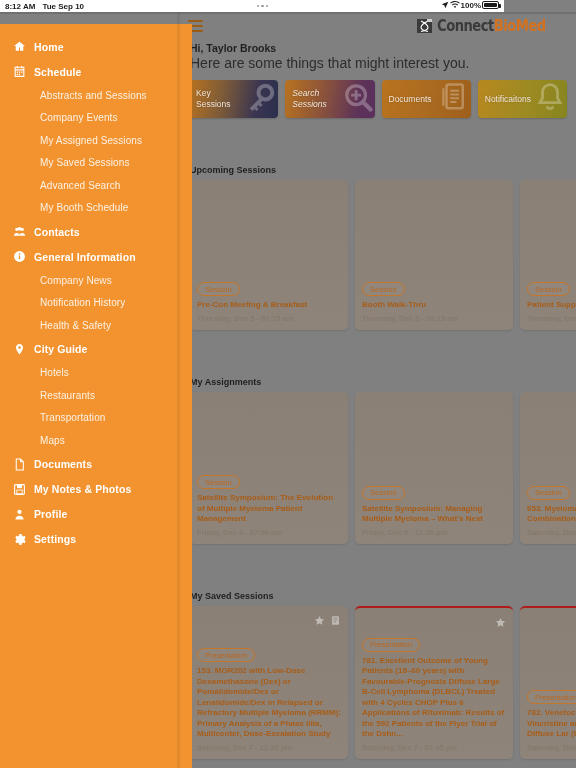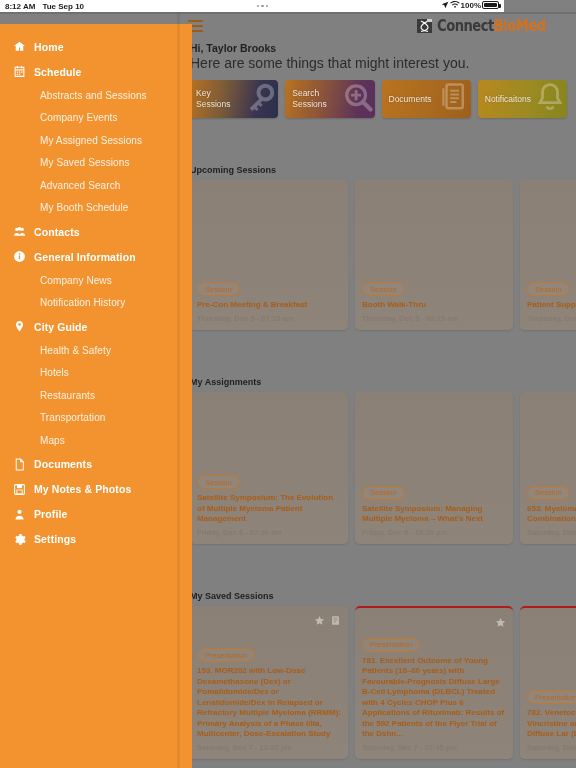--- a/index.html
+++ b/index.html
@@ -107,21 +107,21 @@
   .tile-label {
     position: relative; z-index: 2; font-size: 8.5px; color: #f3e7d8;
     padding-left: 7px; line-height: 1.25; max-width: 64px;
     text-shadow: 0 0 2px rgba(0,0,0,0.25);
   }
   .tile-icon {
     position: absolute; right: 2px; top: 50%; transform: translateY(-50%);
     z-index: 1; opacity: 0.28; color: #fff;
   }
   .tile-1 { background: linear-gradient(100deg, #b9731f 0%, #7d5b39 38%, #3a3550 75%, #2b2f4d 100%); }
-  .tile-2 { background: linear-gradient(100deg, #b9731f 0%, #8e5539 40%, #5e3358 80%, #5a2f5c 100%); }
+  .tile-2 { background: linear-gradient(100deg, #b9731f 0%, #8e5539 40%, #5e3358 80%, #5a2f5c 100%); font-style: italic; }
   .tile-3 { background: linear-gradient(100deg, #b9731f 0%, #ab6b20 50%, #9d5f1b 100%); }
   .tile-4 { background: linear-gradient(100deg, #b8881f 0%, #9d8a22 55%, #86851f 100%); }
 
   
   .section { padding: 10px 12px 0 10px; margin-top: 37px; }
   .section-title {
     font-size: 9px; font-weight: bold; color: #1f1f1f; margin-bottom: 5px;
   }
   .cardrow { display: flex; gap: 7px; }
   .card {
@@ -254,31 +254,31 @@
           </svg>
         </span>
         <span class="nav-label">General Information</span>
       </div>
       <div class="nav-row sub">
         <span class="nav-label">Company News</span>
       </div>
       <div class="nav-row sub">
         <span class="nav-label">Notification History</span>
       </div>
+      <div class="nav-row sub">
+        <span class="nav-label">Health &amp; Safety</span>
+      </div>
       <div class="nav-row">
         <span class="nav-icon">
           <svg width="13" height="13" viewBox="0 0 24 24" fill="#ffffff">
             <path d="M12 2C8.4 2 5.5 4.9 5.5 8.5c0 4.9 6.5 13 6.5 13s6.5-8.1 6.5-13C18.5 4.9 15.6 2 12 2z"></path>
             <circle cx="12" cy="8.4" r="2.4" fill="#f29330"></circle>
           </svg>
         </span>
         <span class="nav-label">City Guide</span>
-      </div>
-      <div class="nav-row sub">
-        <span class="nav-label">Health &amp; Safety</span>
       </div>
       <div class="nav-row sub">
         <span class="nav-label">Hotels</span>
       </div>
       <div class="nav-row sub">
         <span class="nav-label">Restaurants</span>
       </div>
       <div class="nav-row sub">
         <span class="nav-label">Transportation</span>
       </div>

